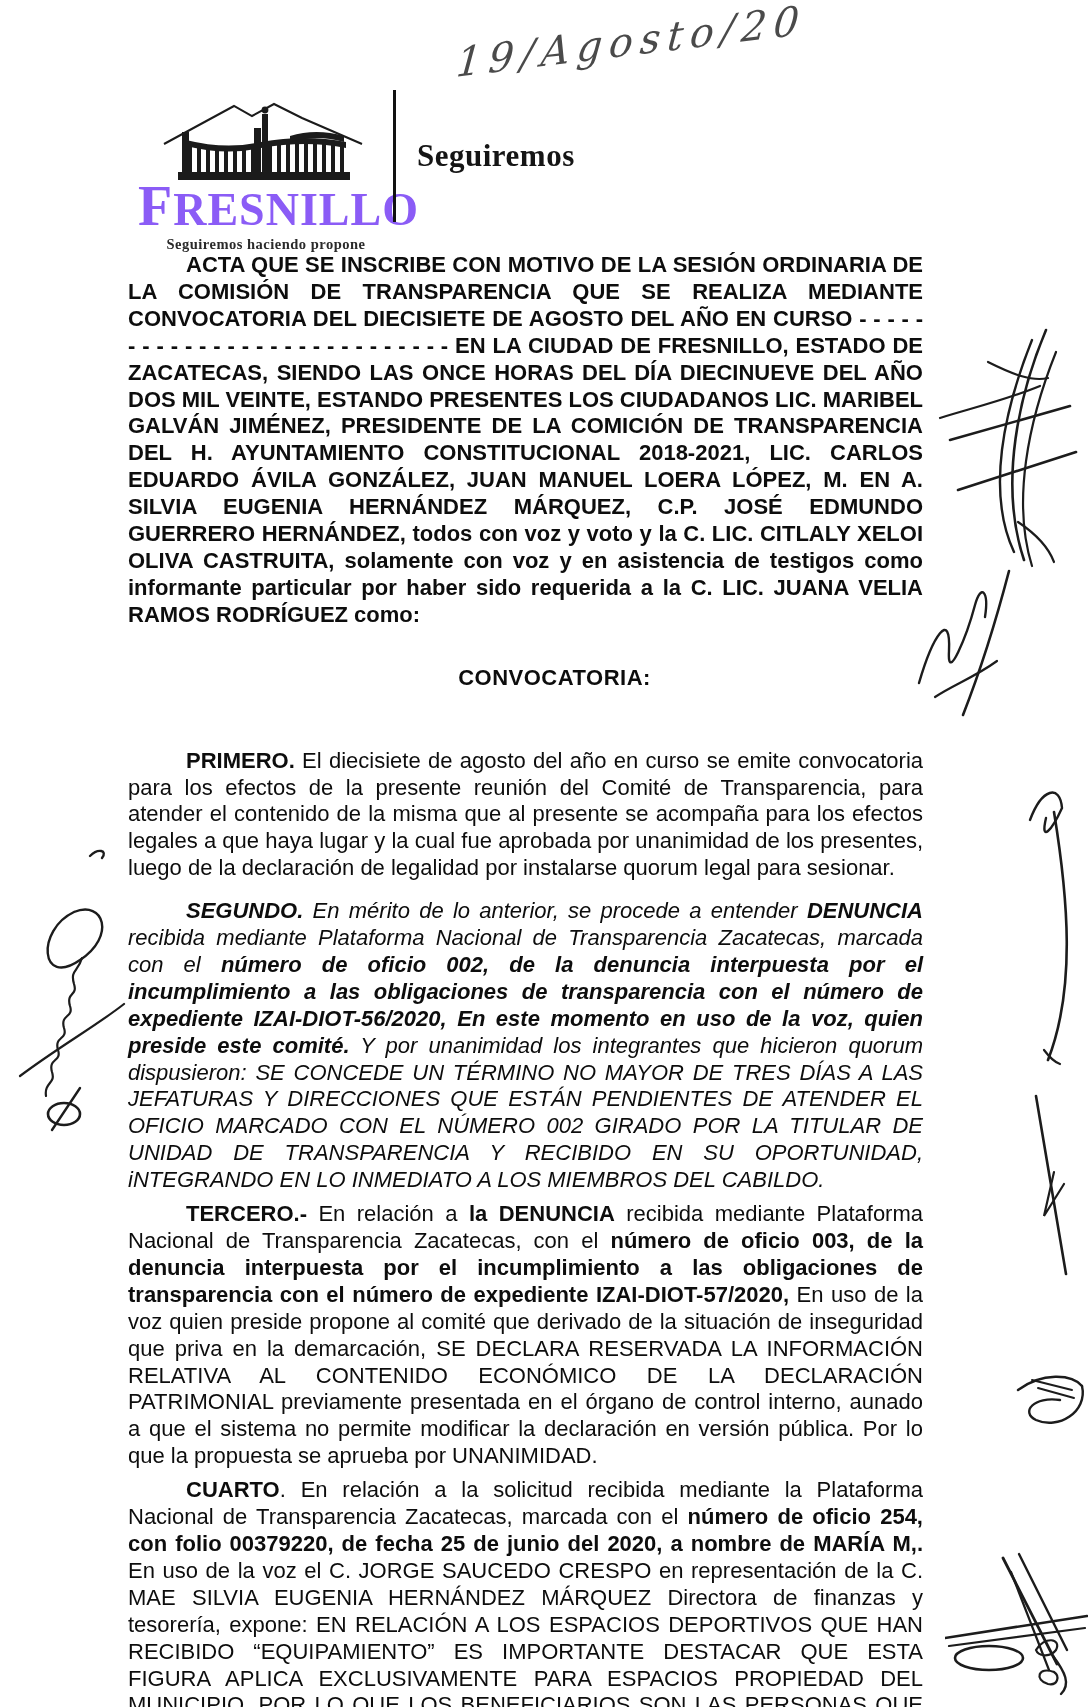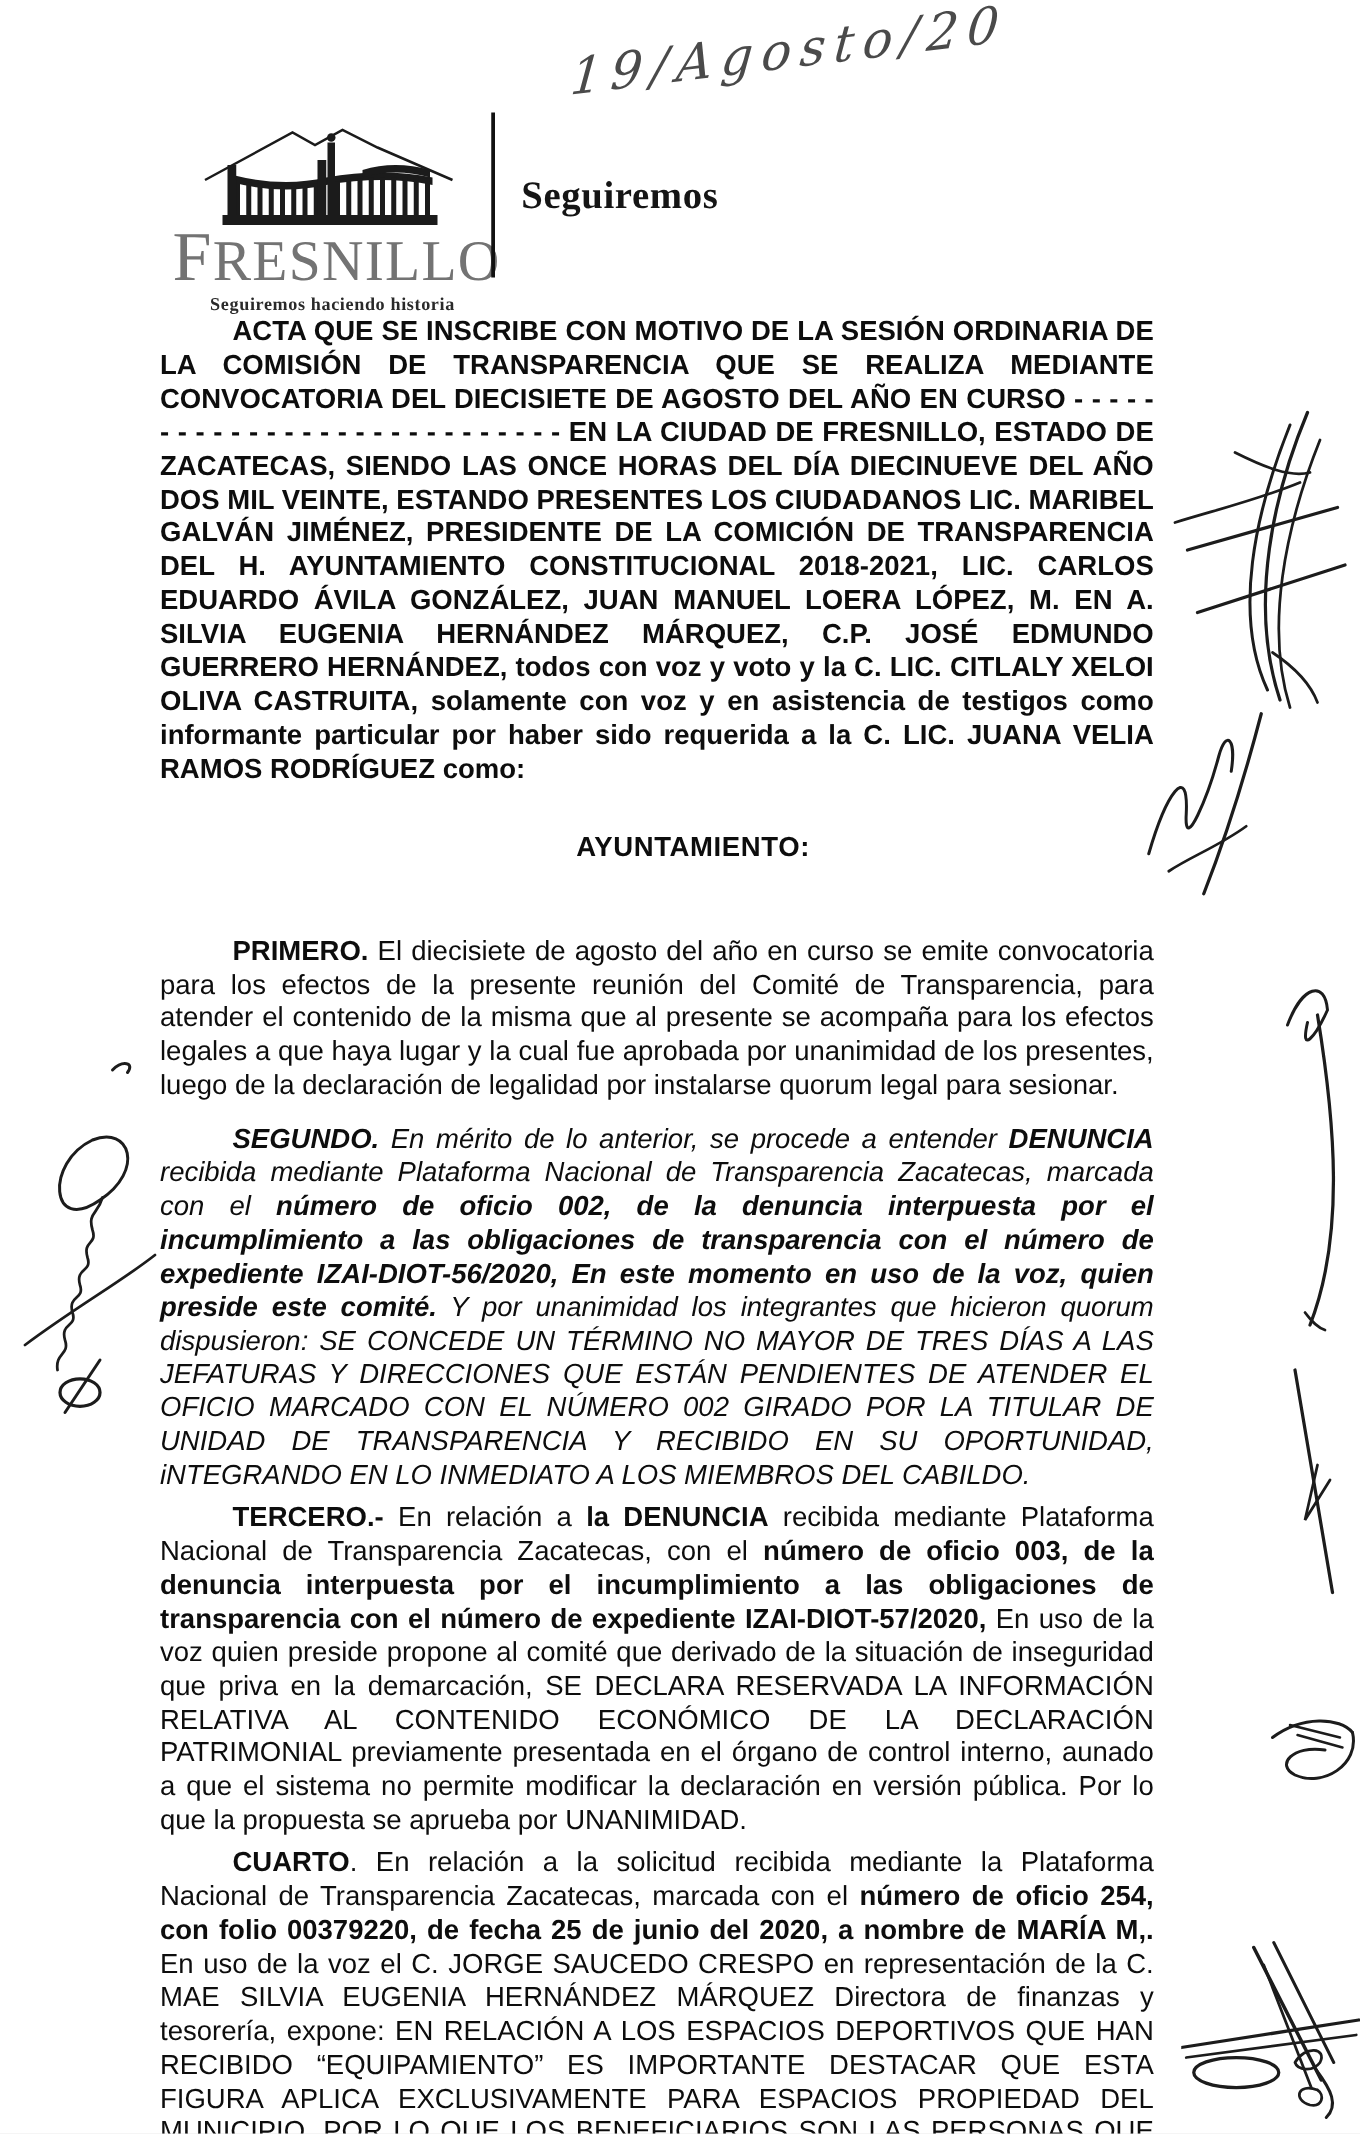--- a/index.html
+++ b/index.html
@@ -9,22 +9,22 @@
     background:#ffffff;
     overflow:hidden;
     font-family:"Liberation Sans",sans-serif;
     color:#0e0e0e;
   }
   
   .logo-block{position:absolute;left:138px;top:92px;width:256px;text-align:center;}
   .logo-art{display:block;margin:0 auto;}
   .brand{
     font-family:"Liberation Serif",serif;
-    font-size:46px;font-weight:400;letter-spacing:1px;line-height:1;
-    color:#737373;margin-top:-6px;
+    font-size:46px;font-weight:700;letter-spacing:1px;line-height:1;
+    color:#8b5cf6;margin-top:-6px;
   }
   .brand::first-letter{font-size:56px;}
   .tagline{
     font-family:"Liberation Serif",serif;
     font-size:14.5px;font-weight:700;color:#2a2a2a;
     letter-spacing:.5px;margin-top:2px;
   }
   .header-divider{position:absolute;left:393px;top:90px;width:3px;height:132px;background:#111;}
   .dept{
     position:absolute;left:417px;top:138px;
@@ -97,33 +97,33 @@
       <rect x="98" y="36" width="7" height="46" fill="#1b1b1b"></rect>
 
       <rect x="106" y="22" width="6" height="60" fill="#1b1b1b"></rect>
       <circle cx="109" cy="18" r="3.4" fill="#1b1b1b"></circle>
 
       <path d="M134 44 Q160 36 188 44 L188 50 Q160 42 134 50 Z" fill="#1b1b1b"></path>
 
       <rect x="22" y="80" width="172" height="8" fill="#1b1b1b"></rect>
     </svg>
     <div class="brand">FRESNILLO</div>
-    <div class="tagline">Seguiremos haciendo historia</div>
+    <div class="tagline">Seguiremos haciendo propone</div>
   </div>
 
   <div class="header-divider"></div>
   <div class="dept">Seguiremos</div>
 
   <div class="hand-date">19/Agosto/20</div>
 
   <div class="doc">
 
     <p class="para-acta"><span>ACTA QUE SE INSCRIBE CON MOTIVO DE LA SESIÓN ORDINARIA DE LA COMISIÓN DE TRANSPARENCIA QUE SE REALIZA MEDIANTE CONVOCATORIA DEL DIECISIETE DE AGOSTO DEL AÑO EN CURSO - - - - - - - - - - - - - - - - - - - - - - - - - - - - EN LA CIUDAD DE FRESNILLO, ESTADO DE ZACATECAS, SIENDO LAS ONCE HORAS DEL DÍA DIECINUEVE DEL AÑO DOS MIL VEINTE, ESTANDO PRESENTES LOS CIUDADANOS LIC. MARIBEL GALVÁN JIMÉNEZ, PRESIDENTE DE LA COMICIÓN DE TRANSPARENCIA DEL H. AYUNTAMIENTO CONSTITUCIONAL 2018-2021, LIC. CARLOS EDUARDO ÁVILA GONZÁLEZ, JUAN MANUEL LOERA LÓPEZ, M. EN A. SILVIA EUGENIA HERNÁNDEZ MÁRQUEZ, C.P. JOSÉ EDMUNDO GUERRERO HERNÁNDEZ, todos con voz y voto y la C. LIC. CITLALY XELOI OLIVA CASTRUITA, solamente con voz y en asistencia de testigos como informante particular por haber sido requerida a la C. LIC. JUANA VELIA RAMOS RODRÍGUEZ como:</span></p>
 
-    <p class="heading">AYUNTAMIENTO:</p>
+    <p class="heading">CONVOCATORIA:</p>
 
     <p class="para-primero"><span class="b">PRIMERO.</span><span> El diecisiete de agosto del año en curso se emite convocatoria para los efectos de la presente reunión del Comité de Transparencia, para atender el contenido de la misma que al presente se acompaña para los efectos legales a que haya lugar y la cual fue aprobada por unanimidad de los presentes, luego de la declaración de legalidad por instalarse quorum legal para sesionar.</span></p>
 
     <p class="para-segundo"><span class="b">SEGUNDO.</span><span> En mérito  de lo anterior, se procede a entender </span><span class="b">DENUNCIA</span><span> recibida mediante Plataforma Nacional  de Transparencia Zacatecas, marcada con el </span><span class="b">número de oficio 002, de la denuncia interpuesta por el incumplimiento a las obligaciones de transparencia con el número de expediente IZAI-DIOT-56/2020, En este momento en uso de la voz, quien preside este comité.</span><span> Y por unanimidad los integrantes que hicieron quorum dispusieron:  SE CONCEDE UN TÉRMINO NO MAYOR DE TRES DÍAS A LAS JEFATURAS Y DIRECCIONES QUE ESTÁN PENDIENTES DE ATENDER EL OFICIO MARCADO CON EL NÚMERO 002 GIRADO POR LA TITULAR DE UNIDAD DE TRANSPARENCIA Y RECIBIDO EN SU OPORTUNIDAD, iNTEGRANDO EN LO INMEDIATO A LOS MIEMBROS DEL CABILDO.</span></p>
 
     <p class="para-tercero"><span class="b">TERCERO.-</span><span> En relación a </span><span class="b">la DENUNCIA</span><span> recibida mediante Plataforma Nacional de Transparencia Zacatecas, con el </span><span class="b">número de oficio 003, de la denuncia interpuesta por el incumplimiento a las obligaciones de transparencia con el número de expediente IZAI-DIOT-57/2020,</span><span> En uso de la voz quien preside propone al comité que derivado de la situación de inseguridad que priva en la demarcación, SE DECLARA RESERVADA LA INFORMACIÓN RELATIVA AL CONTENIDO ECONÓMICO DE LA DECLARACIÓN PATRIMONIAL previamente presentada en el órgano de control interno, aunado a que el sistema no permite modificar la declaración  en versión pública. Por lo que la propuesta se aprueba por UNANIMIDAD.</span></p>
 
     <p class="para-cuarto"><span class="b">CUARTO</span><span>. En relación a la solicitud recibida mediante la Plataforma Nacional de Transparencia Zacatecas, marcada con el </span><span class="b">número de oficio 254, con folio 00379220, de fecha 25 de junio del 2020, a nombre de MARÍA M,.</span><span> En uso de la voz el C. JORGE SAUCEDO CRESPO en representación de la C. MAE SILVIA EUGENIA HERNÁNDEZ MÁRQUEZ Directora de finanzas y tesorería, expone: EN RELACIÓN A LOS ESPACIOS DEPORTIVOS QUE HAN RECIBIDO “EQUIPAMIENTO”  ES  IMPORTANTE  DESTACAR  QUE  ESTA  FIGURA  APLICA EXCLUSIVAMENTE PARA ESPACIOS PROPIEDAD DEL MUNICIPIO, POR LO QUE LOS BENEFICIARIOS SON LAS PERSONAS QUE ACUDEN A DESARROLLAR ALGUNA ACTIVIDAD RELACIONADA CON LA DISCIPLINA DEPORTIVA DE QUE SE TRATE, POR LO QUE NO SALE</span></p>
 
   </div>

